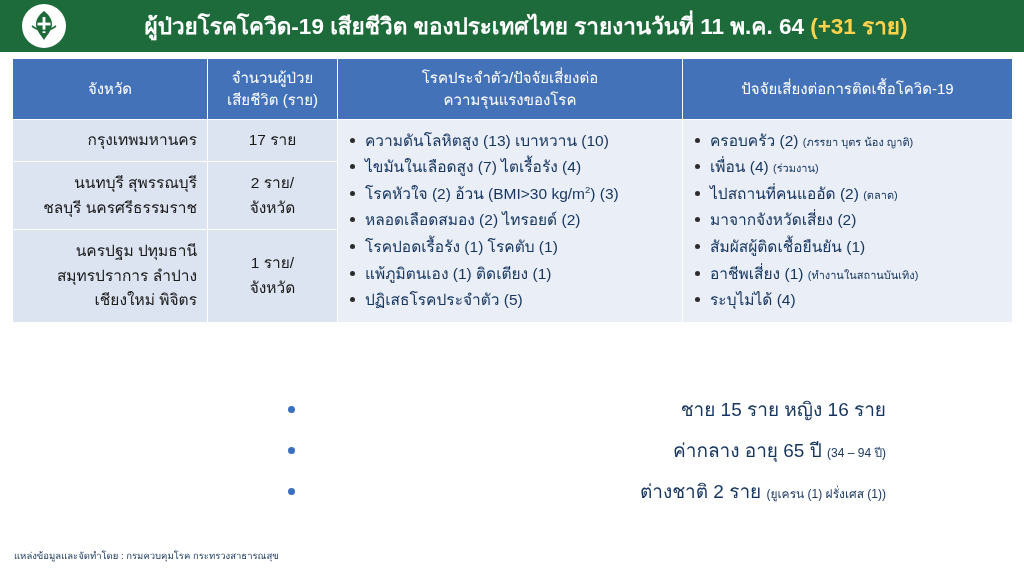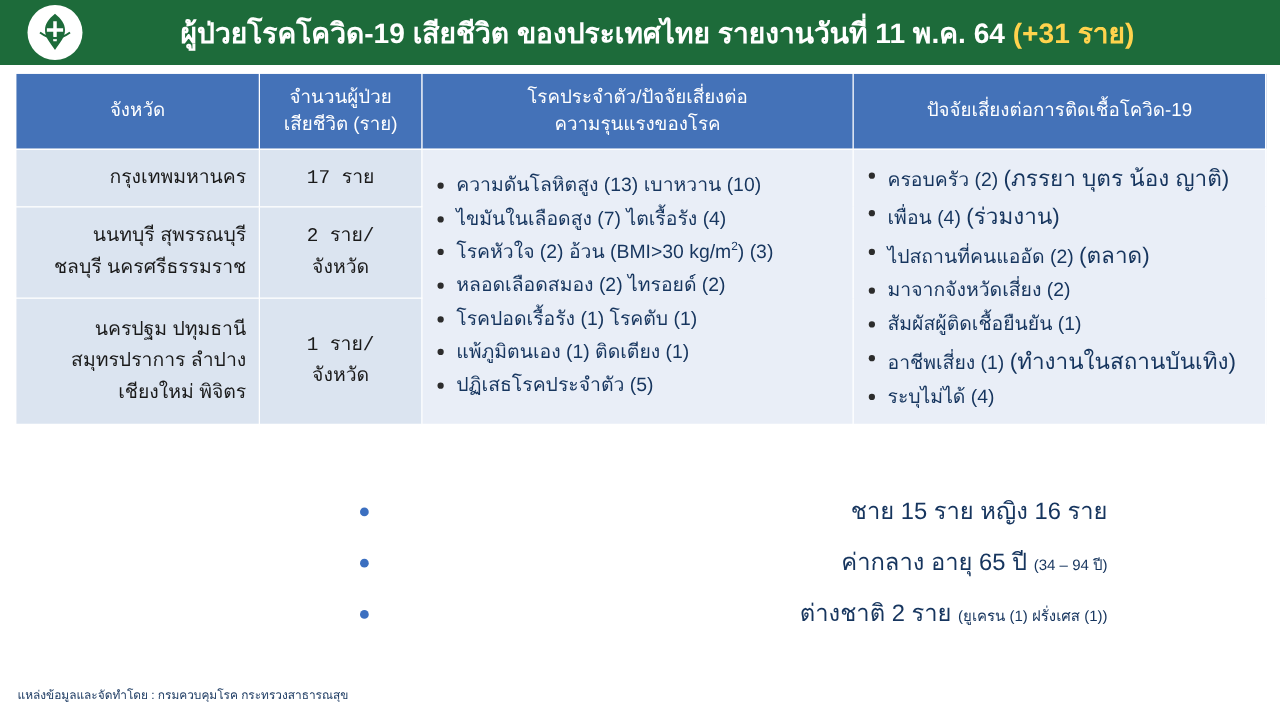--- a/index.html
+++ b/index.html
@@ -86,21 +86,20 @@
   .col-risk { width: 330px; }
 
   td.prov {
     background: #dbe4f0;
     text-align: right;
     padding-left: 10px;
   }
   td.num {
     background: #dbe4f0;
     text-align: center;
-    font-family: Liberation Mono, monospace;
   }
   td.listcell {
     background: #e9eef7;
     vertical-align: top;
     padding: 10px 8px 10px 14px;
   }
   td.listcell.risk { background: #e9eef7; }
 
   ul.bul {
     list-style: none;
@@ -119,21 +118,21 @@
     position: absolute;
     left: 2px; top: 10px;
     width: 5px; height: 5px;
     border-radius: 50%;
     background: #2c2c2c;
   }
   ul.bul li .paren {
     color: #16355e;
   }
   ul.bul li .small {
-    font-size: 18px;
+    font-size: 11px;
   }
   sup { font-size: 9.5px; vertical-align: super; }
 
   
   .summary {
     position: absolute;
     left: 286px; top: 400px;
     width: 600px;
     text-align: right;
   }

